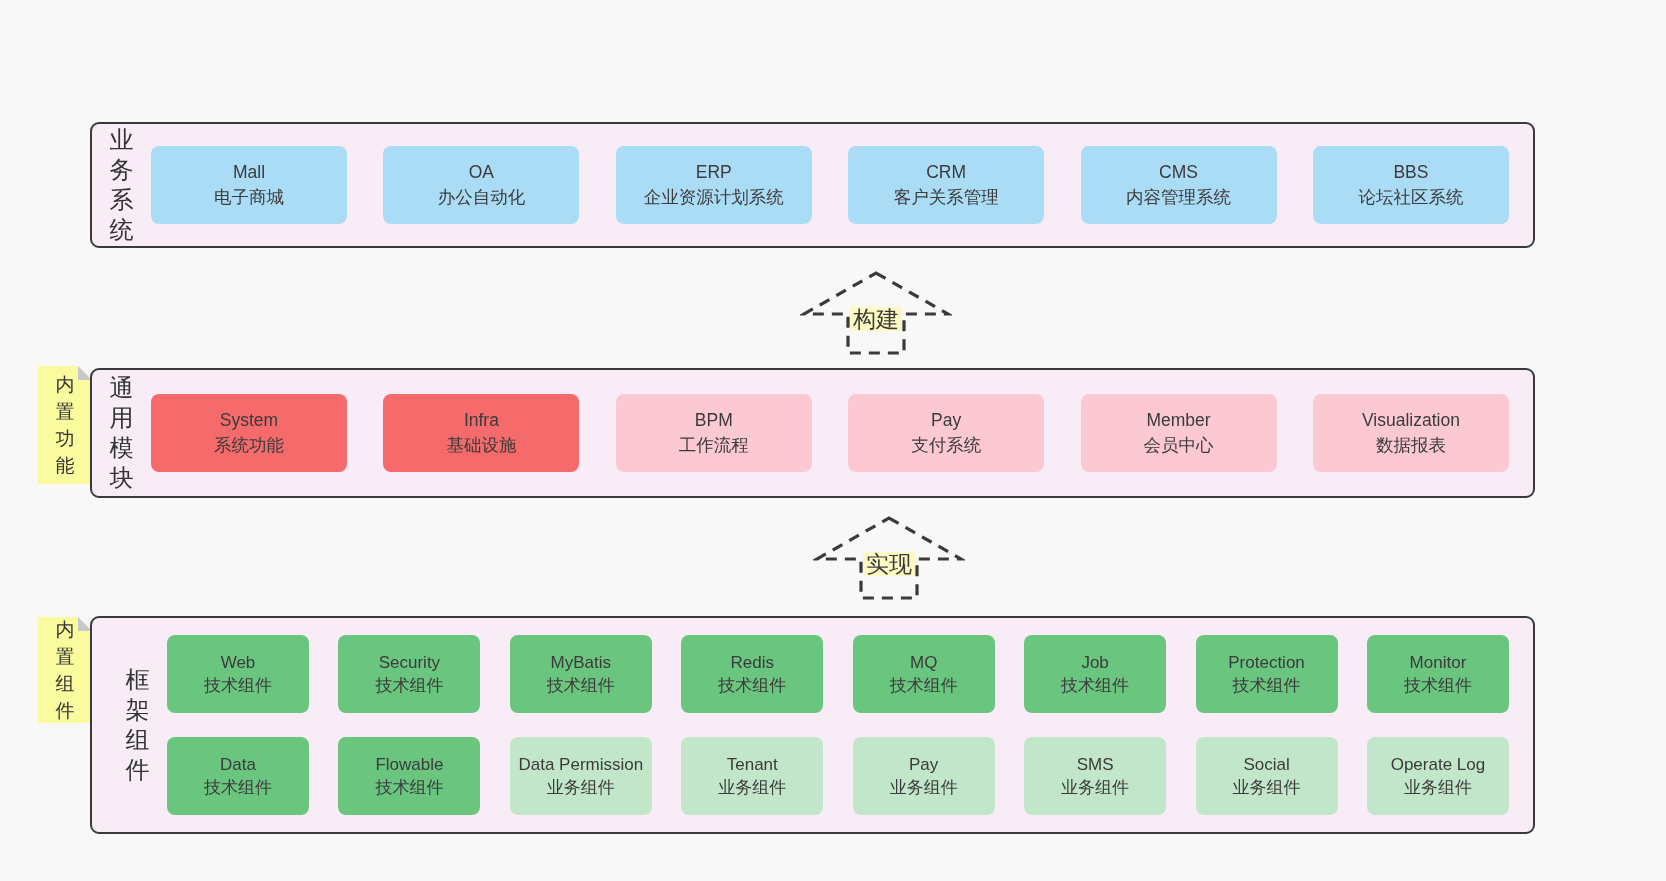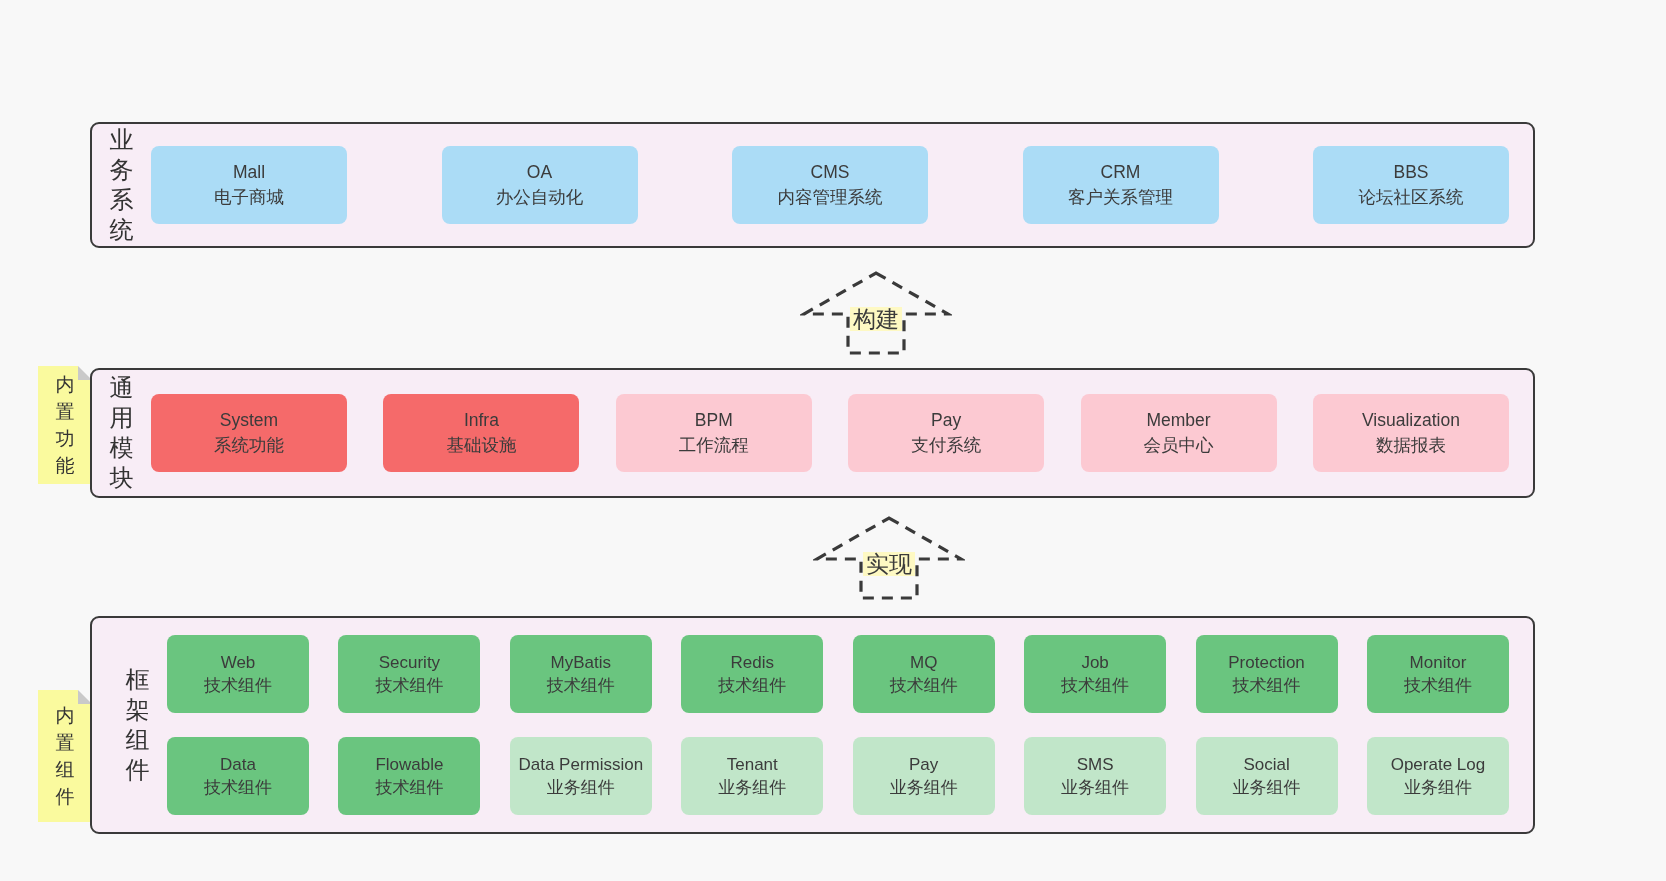--- a/index.html
+++ b/index.html
@@ -112,21 +112,21 @@
   .sticky {
     position: absolute;
     left: 38px;
     width: 54px;
     background: #fafa9e;
     display: flex;
     align-items: center;
     justify-content: center;
   }
   .sticky-1 { top: 366px; height: 118px; }
-  .sticky-2 { top: 690px; height: 132px; }
+  .sticky-2 { top: 617px; height: 106px; }
   .sticky::after {           
     content: "";
     position: absolute;
     top: 0; right: 0;
     width: 0; height: 0;
     border-right: 14px solid #f8f8f8;
     border-bottom: 14px solid #c9c9c9;
   }
   .sticky .v-text {
     width: 21px;
@@ -147,26 +147,30 @@
     <div class="band-content">
       <div class="box blue">
         <span>Mall</span>
         <span>电子商城</span>
       </div>
       <div class="box blue">
         <span>OA</span>
         <span>办公自动化</span>
       </div>
       <div class="box blue">
+        <span>ERP</span>
+        <span>企业资源计划系统</span>
+      </div>
+      <div class="box blue">
+        <span>CRM</span>
+        <span>客户关系管理</span>
+      </div>
+      <div class="box blue">
         <span>CMS</span>
         <span>内容管理系统</span>
-      </div>
-      <div class="box blue">
-        <span>CRM</span>
-        <span>客户关系管理</span>
       </div>
       <div class="box blue">
         <span>BBS</span>
         <span>论坛社区系统</span>
       </div>
     </div>
   </section>
 
   <div class="arrow arrow-1">
     <svg width="152" height="86" viewBox="0 0 152 86">

